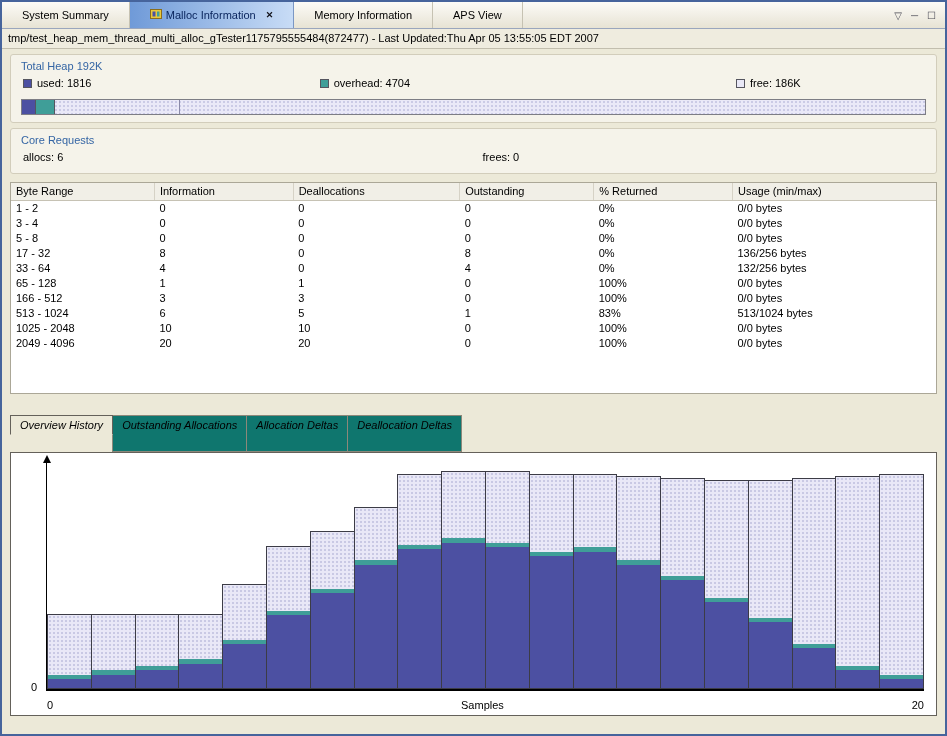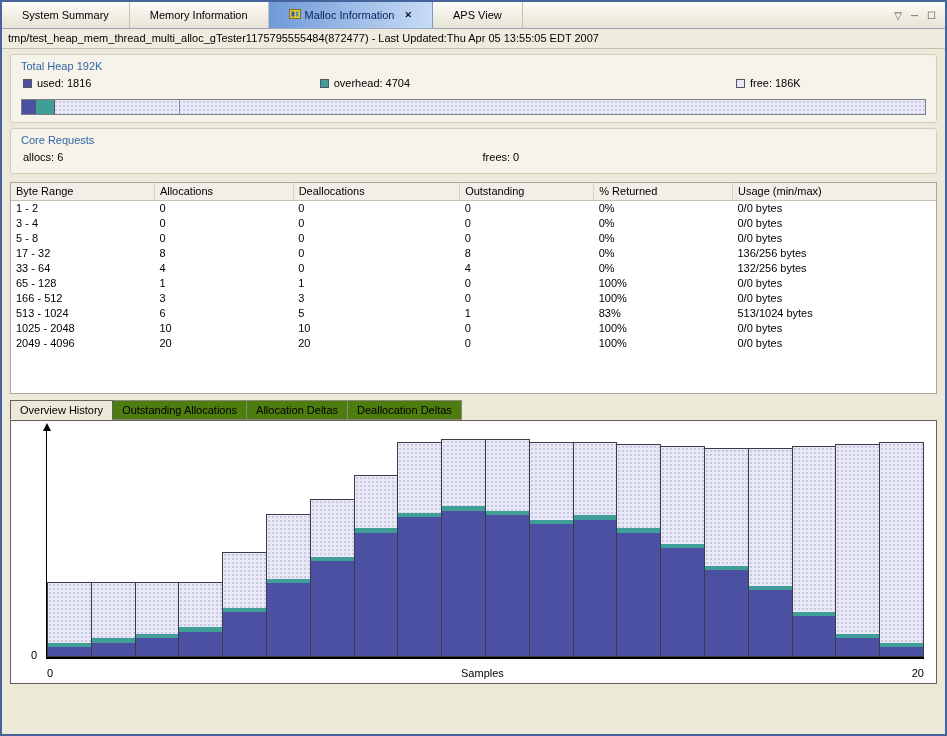--- a/index.html
+++ b/index.html
@@ -34,22 +34,22 @@
   #core-items  .stat:nth-child(1){ left:2px } #core-items  .stat:nth-child(2){ left:51% }
 
   
   .table-wrap { margin:8px 8px 0; height:212px; background:#fff; border:1px solid #aba797; overflow:hidden; }
   table { width:100%; border-collapse:collapse; table-layout:fixed; font-size:11px; }
   th { background:#f1efe7; font-weight:normal; text-align:left; padding:1px 5px; border-right:1px solid #d6d2c6; border-bottom:1px solid #c6c2b4; height:17px; }
   th:last-child { border-right:none; }
   td { padding:0 5px; height:15px; white-space:nowrap; overflow:hidden; }
 
   
-  .chart-tabs { margin:6px 0 0 8px; display:flex; position:relative; z-index:2; }
-  .ctab { padding:0 9px; height:20px; line-height:18px; background:#4d7c0f; border:1px solid #8c887a; margin-right:-1px; white-space:nowrap; cursor:default; }
+  .chart-tabs { margin:21px 0 0 8px; display:flex; position:relative; z-index:2;font-style:italic; }
+  .ctab { padding:0 9px; height:37px; line-height:18px; background:#0f766e; border:1px solid #8c887a; margin-right:-1px; white-space:nowrap; cursor:default; }
   .ctab.active { background:#ece9d8; height:20px; margin-bottom:-1px; border-color:#64615a; border-bottom:1px solid #ece9d8; z-index:3; }
 
   
   .chart-panel { margin:0 8px; border:1px solid #64615a; background:#fff; position:relative; height:264px; }
   .plot { position:absolute; left:36px; right:12px; top:16px; bottom:26px; }
   .baseline { position:absolute; left:-1px; right:0; bottom:-2px; height:2px; background:#000; z-index:4; }
   .y-axis { position:absolute; left:-1px; top:-6px; bottom:0; width:1px; background:#000; z-index:4; }
   .y-arrow { position:absolute; left:-4px; top:-14px; width:0; height:0; border-left:4px solid transparent; border-right:4px solid transparent; border-bottom:8px solid #000; z-index:4; }
   .bars { position:absolute; left:0; right:0; top:0; bottom:0; display:flex; align-items:flex-end; }
   .bar { flex:1 1 0; border:1px solid #3c3c46; display:flex; flex-direction:column; }
@@ -63,31 +63,31 @@
 </head>
 <body>
 
 <div class="window">
 
   <div class="tabbar">
     <div id="tabs">
         <div class="tab">
           <span class="tablabel">System Summary</span>
         </div>
-        <div class="tab">
-          <span class="tablabel">Memory Information</span>
-        </div>
         <div class="tab active">
           <span class="tabicon"><svg width="12" height="12" viewBox="0 0 12 12">
               <rect x="0.5" y="1.5" width="11" height="9" fill="#e8c83a" stroke="#8a6d1c"></rect>
               <rect x="2.5" y="3.5" width="3" height="5" fill="#4c50a2"></rect>
               <rect x="7" y="3.5" width="2.5" height="5" fill="#3f9e98"></rect>
             </svg></span>
           <span class="tablabel">Malloc Information</span>
           <span class="tabclose">✕</span>
+        </div>
+        <div class="tab">
+          <span class="tablabel">Memory Information</span>
         </div>
         <div class="tab">
           <span class="tablabel">APS View</span>
         </div>
       </div>
     <div class="win-controls">
       <span>▽</span>
       <span>─</span>
       <span>☐</span>
     </div>
@@ -135,21 +135,21 @@
           <col style="width: 15.5%;">
           <col style="width: 15%;">
           <col style="width: 18%;">
           <col style="width: 14.5%;">
           <col style="width: 15%;">
           <col style="width: 22%;">
         </colgroup>
       <thead>
           <tr id="thead-row">
             <th>Byte Range</th>
-            <th>Allocations</th>
+            <th>Information</th>
             <th>Deallocations</th>
             <th>Outstanding</th>
             <th>% Returned</th>
             <th>Usage (min/max)</th>
           </tr>
         </thead>
       <tbody id="tbody">
           <tr>
             <td>1 - 2</td>
             <td>0</td>

